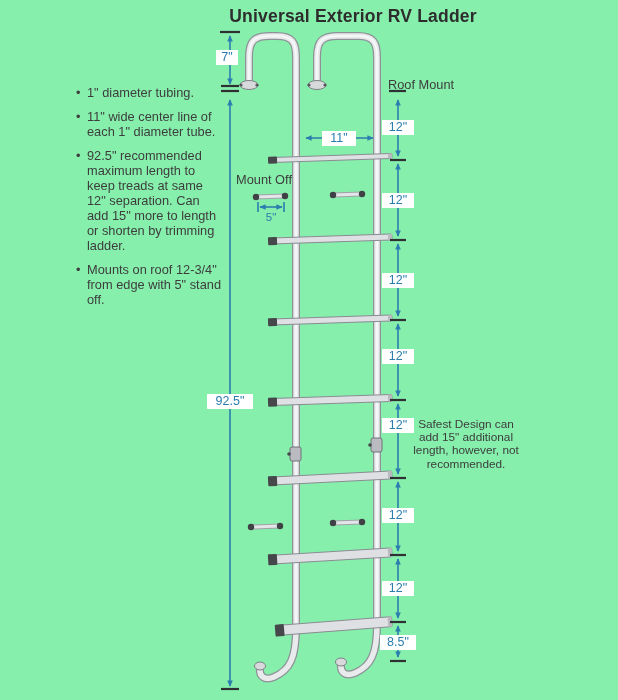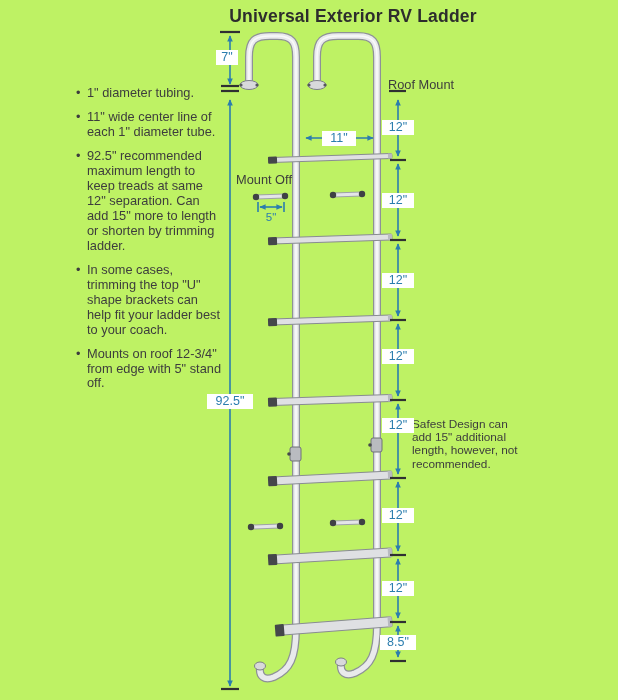--- a/index.html
+++ b/index.html
@@ -1,34 +1,34 @@
 <!DOCTYPE html>
 <html><head>
 <meta charset="utf-8">
 <style>
   :root{
     --blue:#2b7dae;
     --ink:#3d3d3d;
   }
   html,body{margin:0;padding:0;background:#ffffff;}
   .canvas{
-    position:relative;width:618px;height:700px;background:#bef264;overflow:hidden;
+    position:relative;width:618px;height:700px;background:#86efac;overflow:hidden;
     font-family:"Liberation Sans", sans-serif;color:var(--ink);
   }
   .title{
     position:absolute;left:218px;top:6px;width:270px;text-align:center;
     font-size:17.5px;font-weight:bold;color:#2d2d2d;letter-spacing:.2px;
   }
   .notes{
     position:absolute;left:76px;top:86px;width:148px;margin:0;padding:0;list-style:none;
     font-size:12.8px;line-height:1.17;color:var(--ink);
   }
   .notes li{position:relative;padding-left:11px;margin-bottom:9px;}
   .notes li::before{content:"\2022";position:absolute;left:0;top:0;color:var(--ink);}
-  .lbl{position:absolute;font-size:12.8px;color:var(--ink);white-space:nowrap;}
+  .lbl{position:absolute;font-size:12.8px;color:var(--ink);white-space:nowrap;text-align:center;}
   .wrap{white-space:normal;}
   .blue{color:var(--blue);background:#ffffff;text-align:center;font-size:12.5px;line-height:13px;padding:1px 0;z-index:3;}
   .svgwrap{position:absolute;left:0;top:0;z-index:1;}
   .lbl,.notes,.title{z-index:2;}
 </style>
 </head>
 <body>
 
 <div class="canvas">
 
@@ -180,21 +180,20 @@
       <line x1="390" y1="661" x2="406" y2="661"></line>
     </g>
   </svg>
 
   <div class="title">Universal Exterior RV Ladder</div>
 
   <ul class="notes">
     <li><span>1" diameter tubing.</span></li>
     <li><span>11" wide center line of each 1" diameter tube.</span></li>
     <li><span>92.5" recommended maximum length to keep treads at same 12" separation. Can add 15" more to length or shorten by trimming ladder.</span></li>
-    <li><span>In some cases, trimming the top "U" shape brackets can help fit your ladder best to your coach.</span></li>
     <li><span>Mounts on roof 12-3/4" from edge with 5" stand off.</span></li>
   </ul>
 
   <div class="lbl" style="left:388px;top:77px;">Roof Mount</div>
   <div class="lbl" style="left:236px;top:172px;">Mount Off</div>
   <div class="lbl wrap" style="left:412px;top:418px;width:108px;font-size:11.8px;line-height:1.12;white-space:normal;">Safest Design can add 15" additional length, however, not recommended.</div>
 
   <div class="lbl blue" style="left:216px;top:50px;width:22px;">7"</div>
   <div class="lbl blue" style="left:207px;top:394px;width:46px;">92.5"</div>
   <div class="lbl blue" style="left:322px;top:131px;width:34px;">11"</div>

